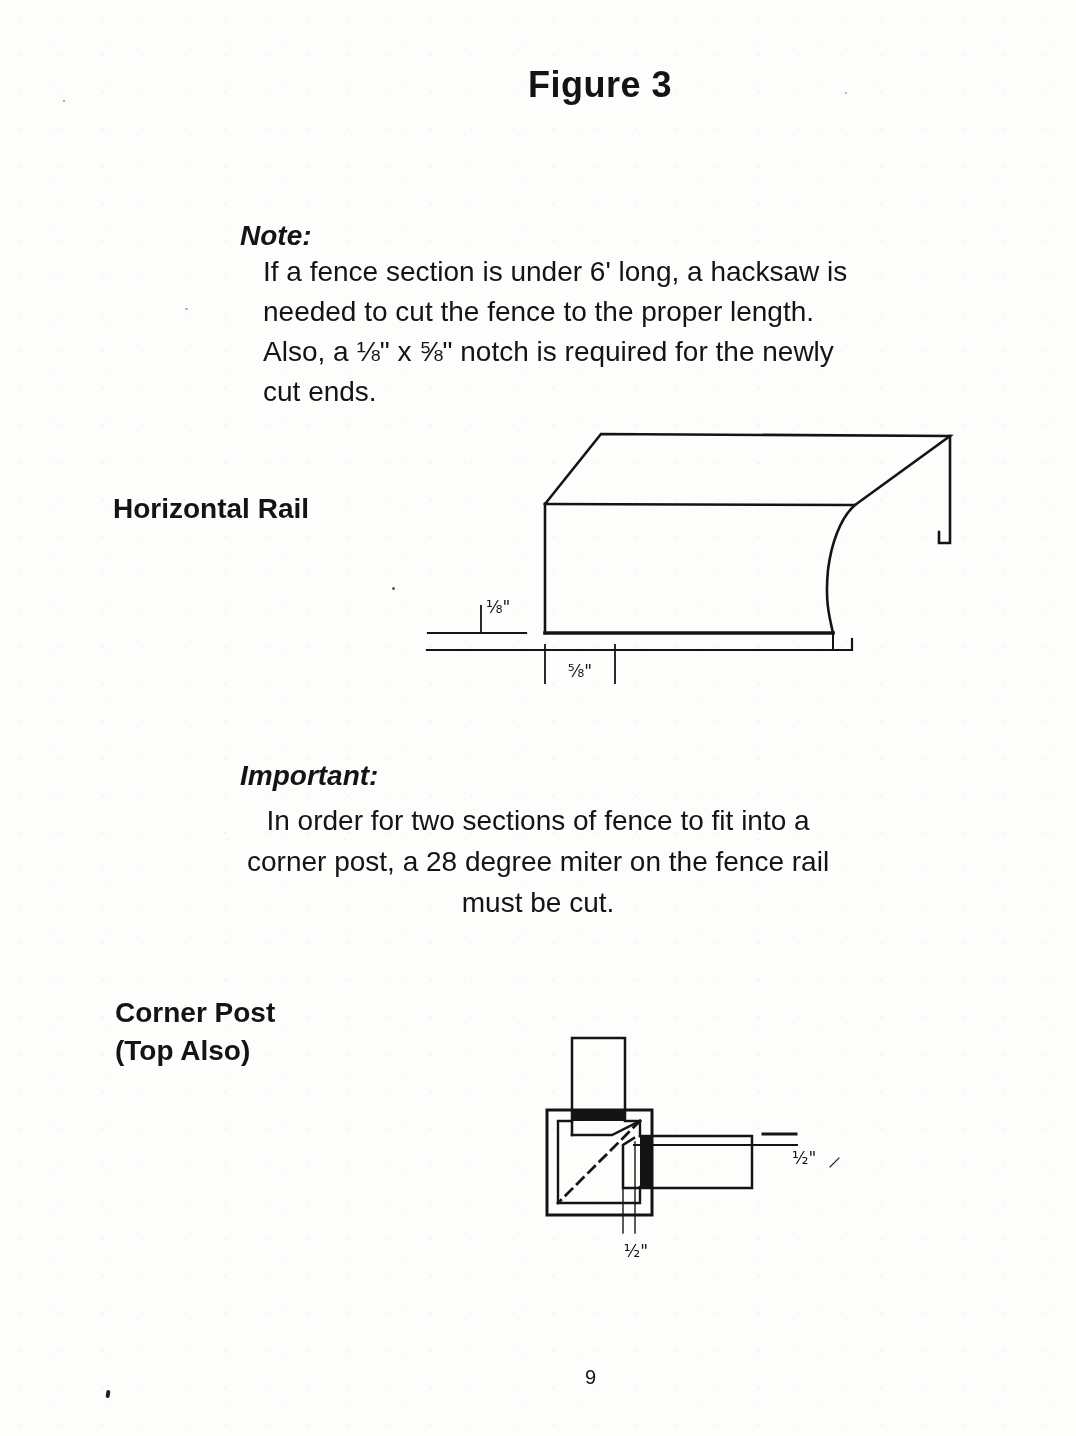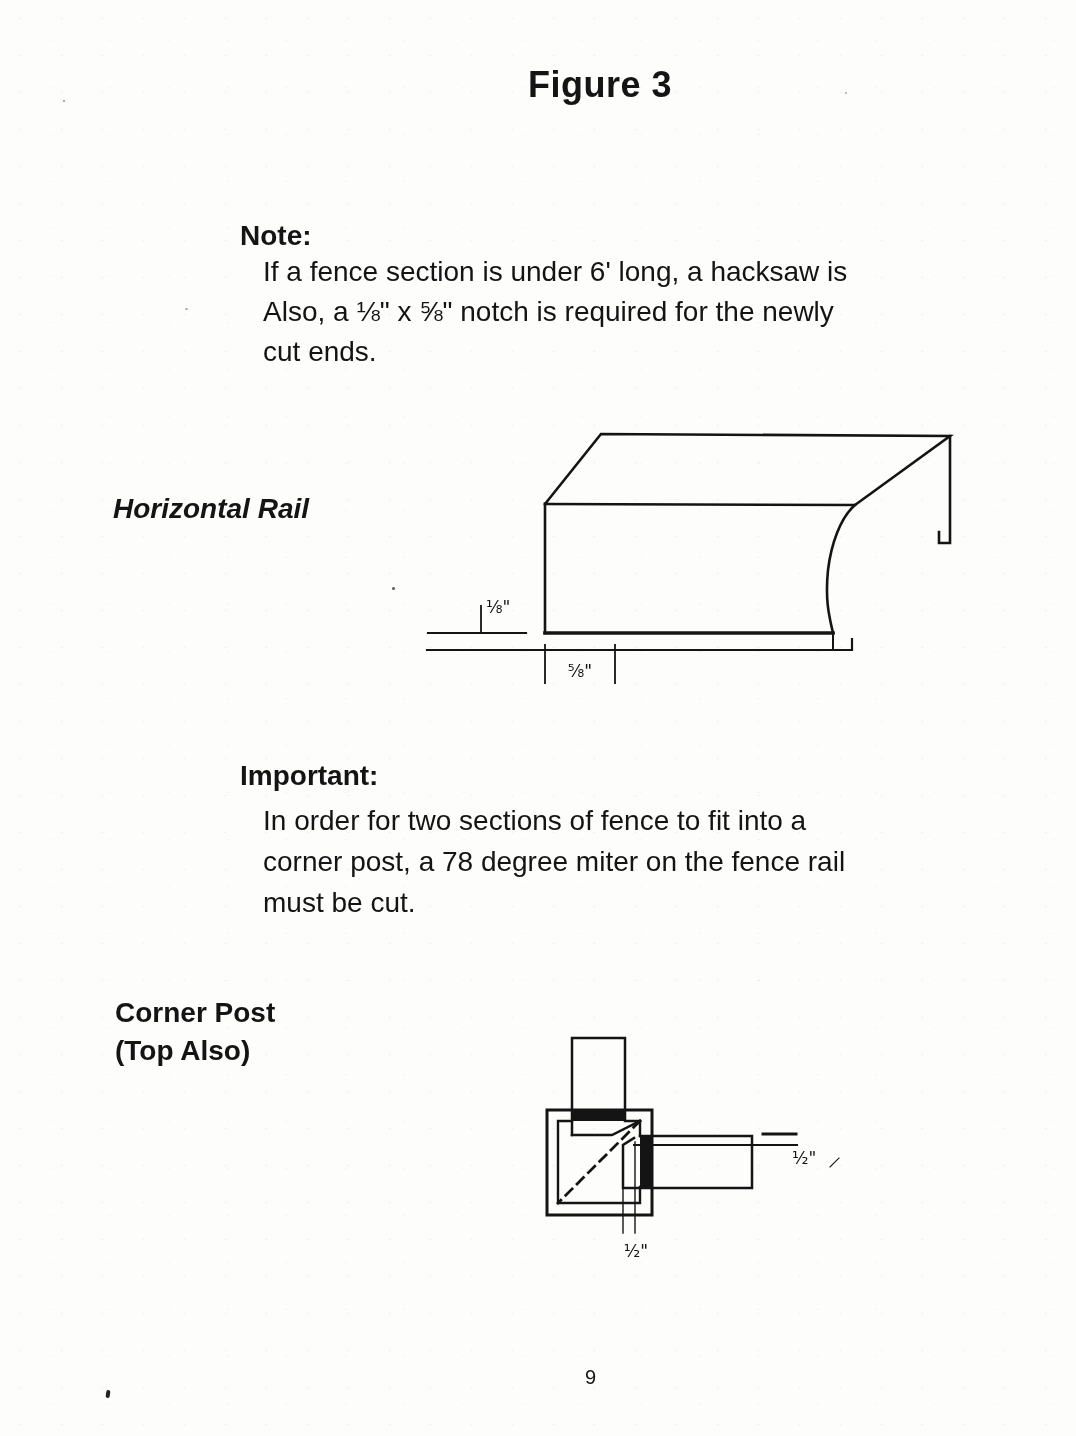--- a/index.html
+++ b/index.html
@@ -12,45 +12,46 @@
       radial-gradient(rgba(60,60,70,0.05) 1px, transparent 1.2px),
       radial-gradient(rgba(60,60,70,0.04) 1px, transparent 1.2px);
     background-size:41px 37px, 59px 47px;
     background-position:0 0, 21px 17px;
     overflow:hidden;
     font-family:"Liberation Sans","DejaVu Sans",sans-serif;
     color:#141414;
   }
   .abs{position:absolute;}
   .title{font-size:36px;font-weight:700;letter-spacing:0.5px;}
-  .heading{font-size:28px;font-weight:700;}
+  .heading{font-size:28px;font-weight:700;font-style:italic;}
   .bodytext{font-size:28px;line-height:40px;white-space:nowrap;}
   .figlabel{font-size:28px;font-weight:700;line-height:38px;white-space:nowrap;}
   .pagenum{font-size:20px;}
   .speck{position:absolute;background:#222;border-radius:2px;}
   svg text{
     font-family:"DejaVu Sans","Liberation Sans",sans-serif;
     font-size:17px; fill:#141414;
   }
 </style>
 </head>
 <body>
 
 <div class="page">
 
   <div class="abs title" style="left:528px;top:64px;">Figure 3</div>
 
   <div class="abs heading" style="left:240px;top:220px;">Note:</div>
   <div class="abs" style="left:263px;top:252px;">
     <div class="bodytext">If a fence section is under 6' long, a hacksaw is</div>
+    <div class="bodytext">needed to cut the fence to the proper length.</div>
     <div class="bodytext">Also, a ⅛" x ⅝" notch is required for the newly</div>
     <div class="bodytext">cut ends.</div>
   </div>
 
-  <div class="abs figlabel" style="left:113px;top:490px;font-style:italic;">Horizontal Rail</div>
+  <div class="abs figlabel" style="left:113px;top:490px;">Horizontal Rail</div>
 
   <svg class="abs" style="left:420px;top:420px;" width="560" height="280" viewBox="0 0 560 280">
     <g stroke="#141414" fill="none" stroke-linecap="square" stroke-linejoin="miter">
 
       <path d="M125,84 L181,14 L530,16 L435,85 L125,84" stroke-width="2.6"></path>
 
       <path d="M530,16 V123 H519 V112" stroke-width="2.6"></path>
 
       <path d="M125,84 V213" stroke-width="2.6"></path>
 
@@ -64,23 +65,23 @@
 
       <path d="M61,186 V212" stroke-width="1.8"></path>
 
       <path d="M125,225 V263 M195,225 V263" stroke-width="1.8"></path>
     </g>
     <text x="66" y="193">⅛"</text>
     <text x="160" y="257" text-anchor="middle">⅝"</text>
   </svg>
 
   <div class="abs heading" style="left:240px;top:760px;">Important:</div>
-  <div class="abs" style="left:263px;top:800px;">
+  <div class="abs" style="left:247px;top:800px;text-align:center;">
     <div class="bodytext" style="line-height:41px;">In order for two sections of fence to fit into a</div>
-    <div class="bodytext" style="line-height:41px;">corner post, a 78 degree miter on the fence rail</div>
+    <div class="bodytext" style="line-height:41px;">corner post, a 28 degree miter on the fence rail</div>
     <div class="bodytext" style="line-height:41px;">must be cut.</div>
   </div>
 
   <div class="abs" style="left:115px;top:994px;">
     <div class="figlabel">Corner Post</div>
     <div class="figlabel">(Top Also)</div>
   </div>
 
   <svg class="abs" style="left:540px;top:1030px;" width="300" height="240" viewBox="0 0 300 240">
 

